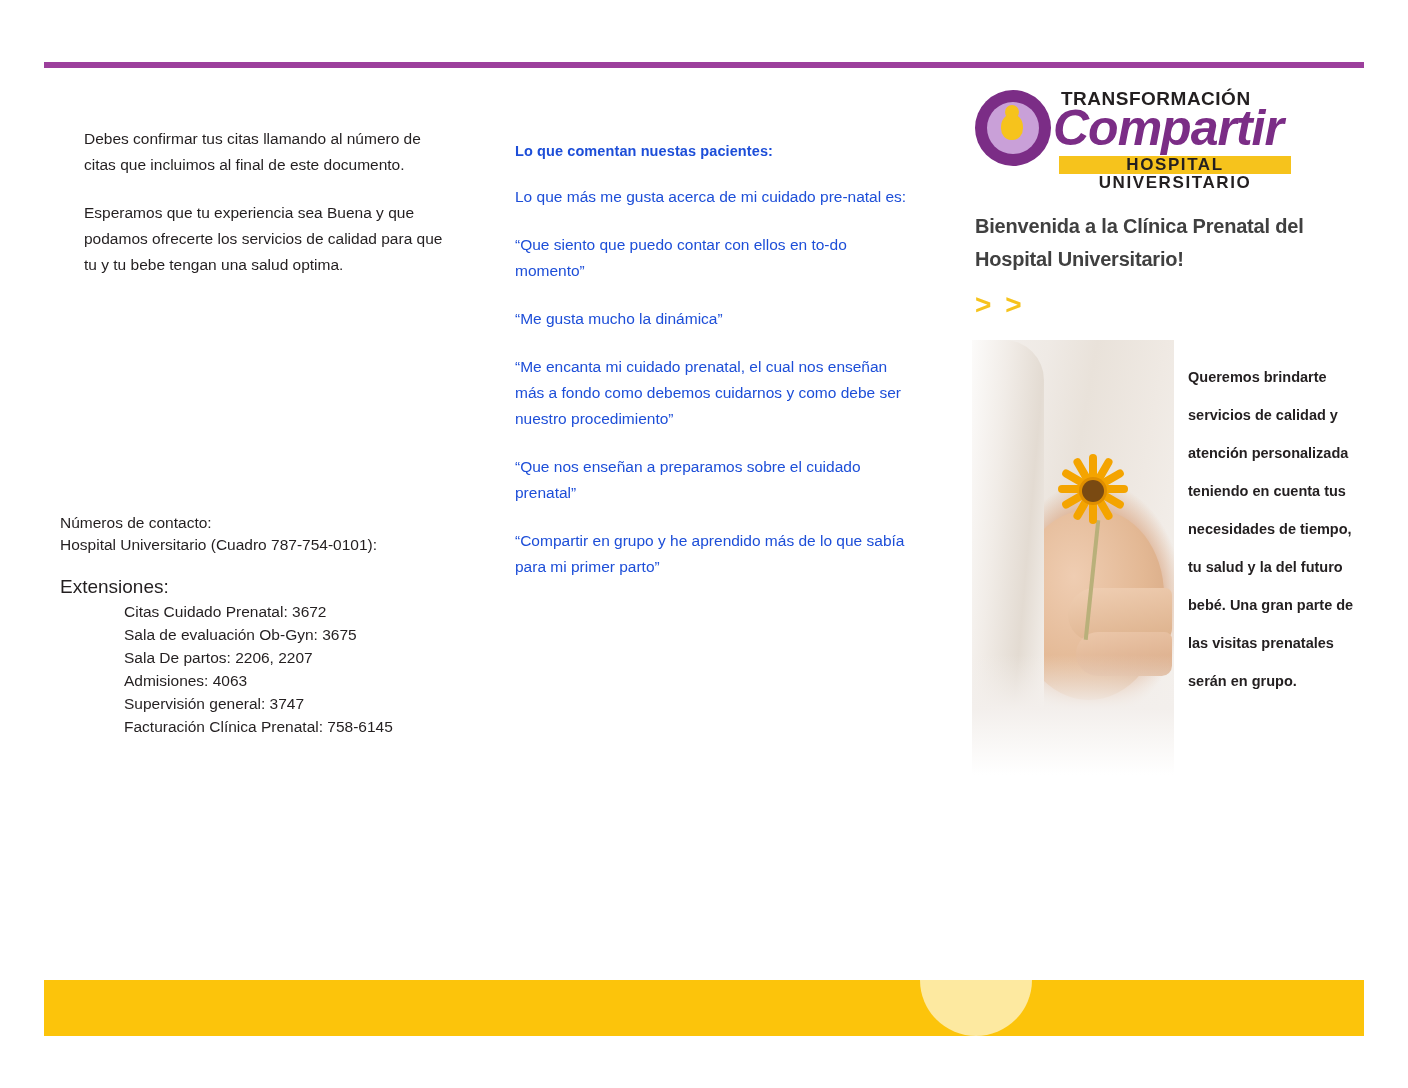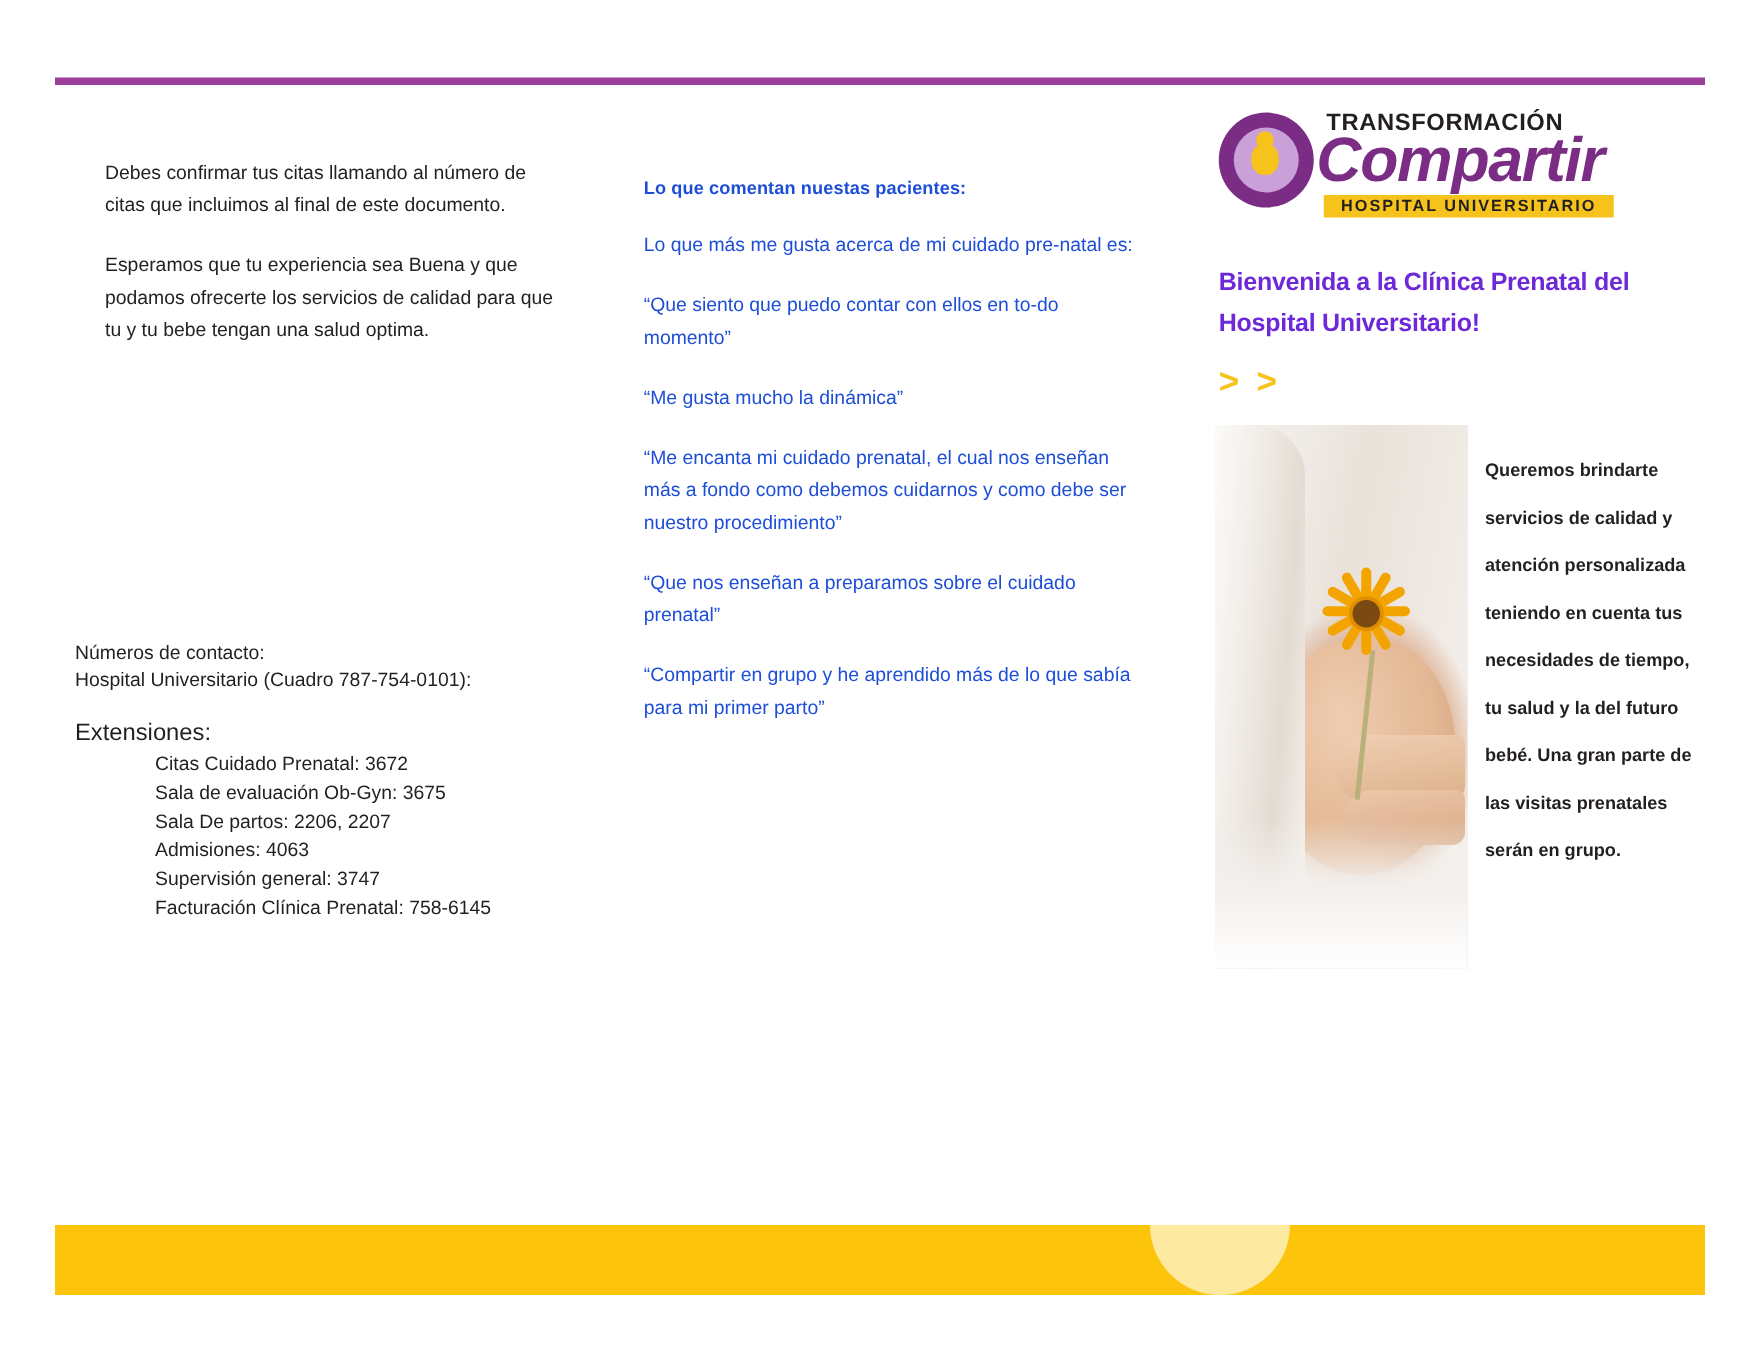--- a/index.html
+++ b/index.html
@@ -181,34 +181,34 @@
   .logo .hosp-bar {
     position: absolute;
     left: 84px; top: 70px;
     width: 232px;
     height: 18px;
     background: #f6c31c;
   }
   .logo .hosp-bar span {
     display: block;
     text-align: center;
-    font-size: 13px;
+    font-size: 17px;
     font-weight: bold;
     letter-spacing: 1.6px;
     line-height: 18px;
     color: #231f20;
   }
 
   .welcome {
     margin: 28px 0 0 15px;
     width: 330px;
     font-size: 20px;
     font-weight: bold;
     line-height: 33px;
-    color: #6d28d9;
+    color: #404040;
     letter-spacing: -0.2px;
   }
   .chevrons {
     margin: 16px 0 0 15px;
     color: #f6c31c;
     font-size: 28px;
     font-weight: bold;
     letter-spacing: 3px;
     line-height: 26px;
   }

